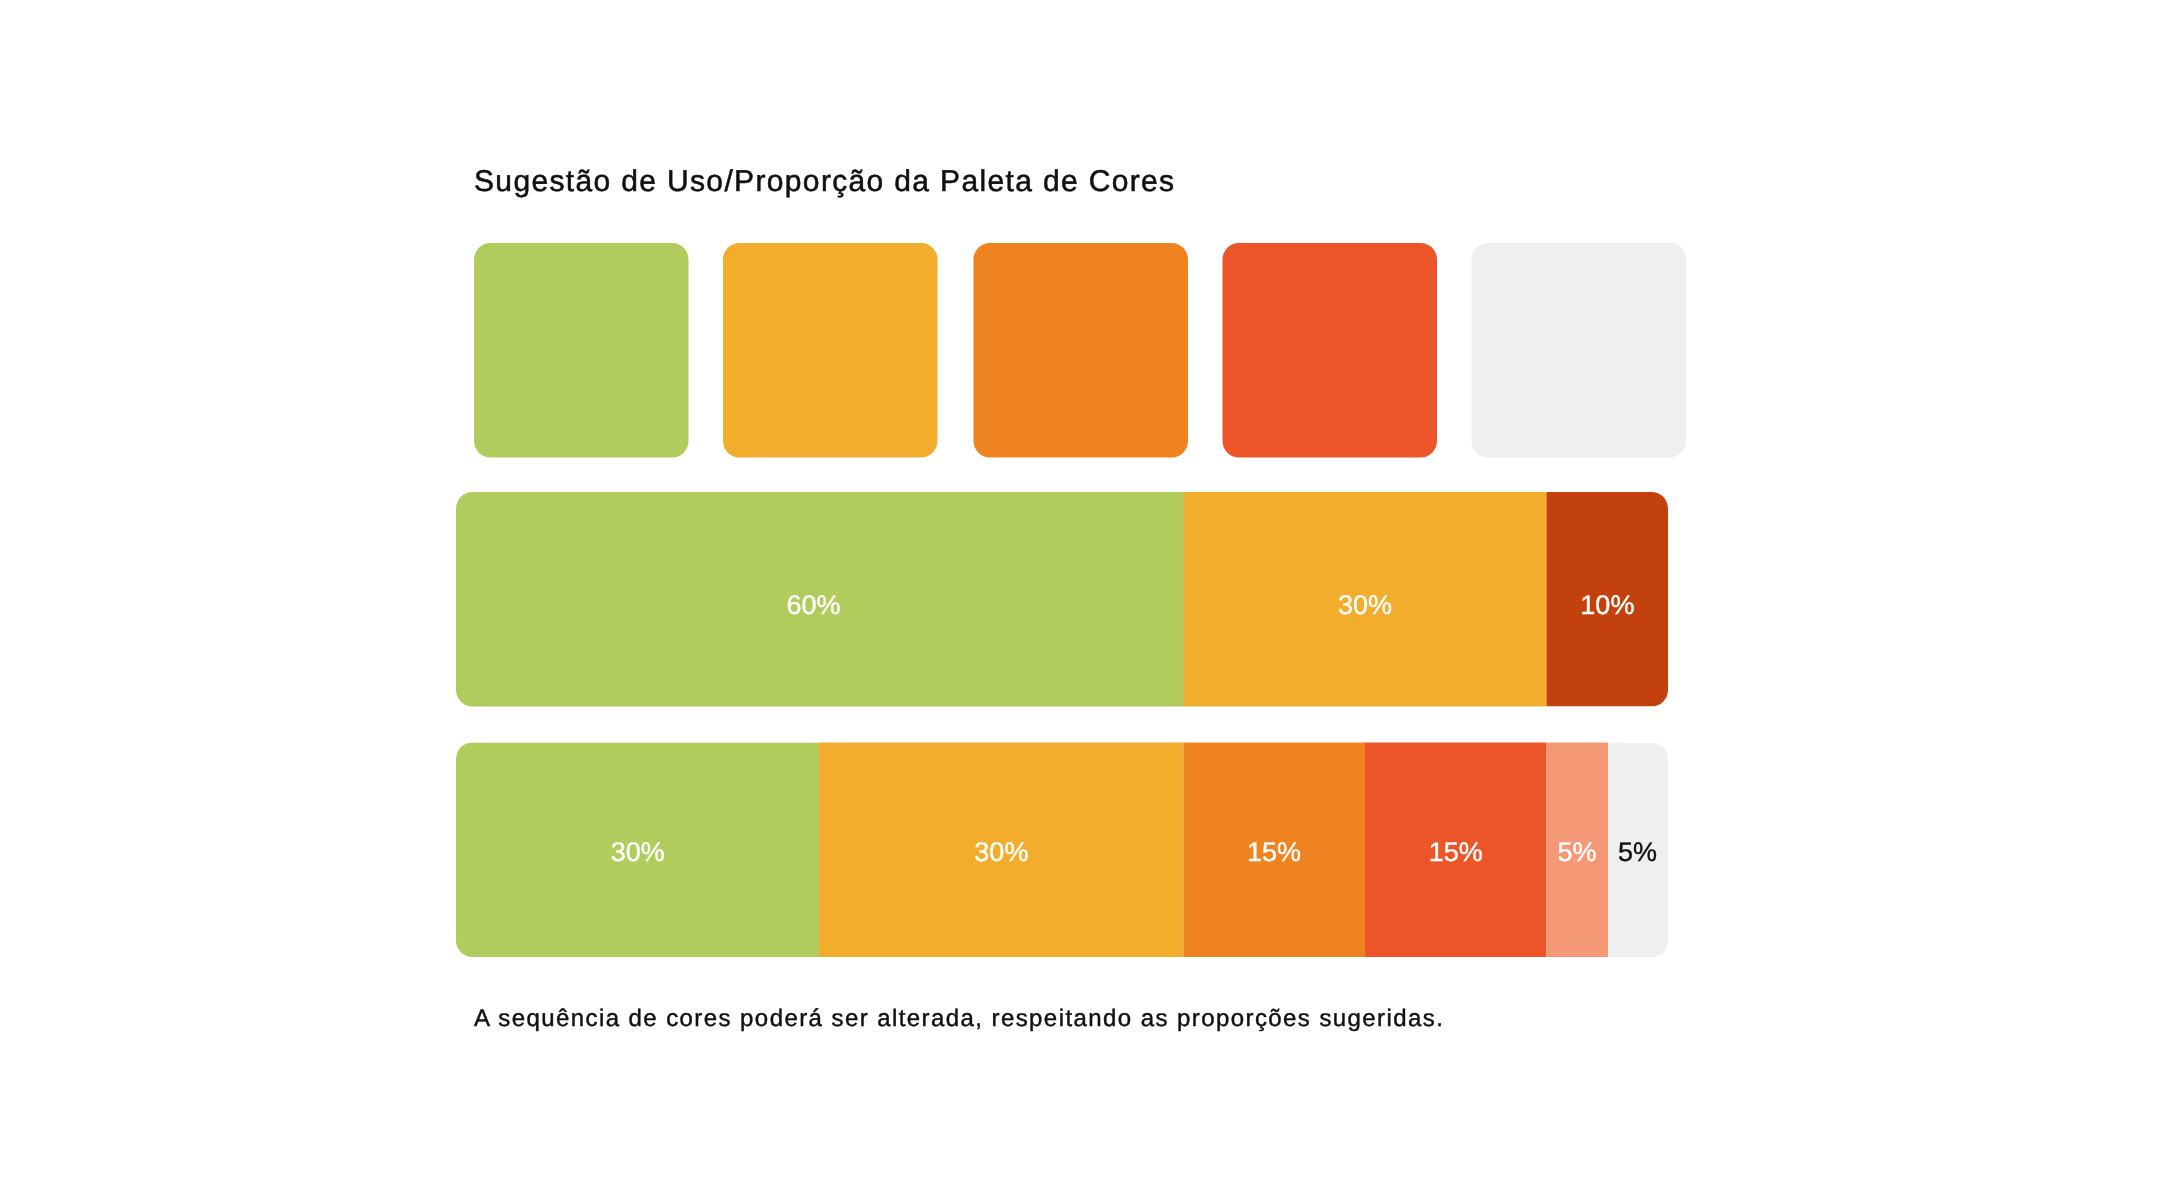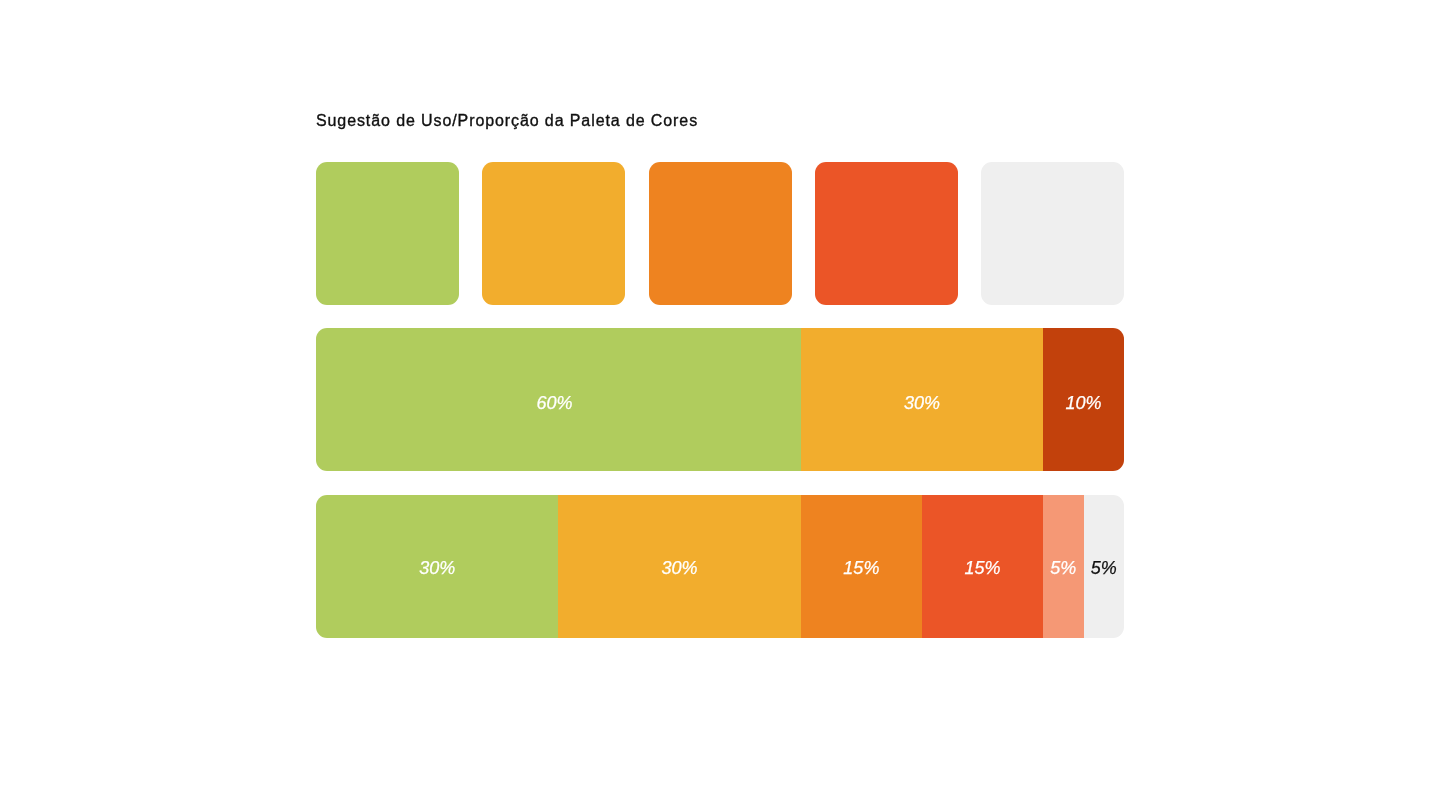--- a/index.html
+++ b/index.html
@@ -26,21 +26,21 @@
     position: absolute;
     left: 0;
     top: 0;
     width: 1440px;
     height: 800px;
   }
   .panel-title {
     position: absolute;
     left: 316px;
     top: 109.5px;
-    font-size: 16px;
+    font-size: 20px;
     line-height: 22px;
     color: #101010;
     letter-spacing: 0.9px;
     white-space: nowrap;
     -webkit-text-stroke: 0.35px #101010;
     transform: translateZ(0);
   }
   .swatch-row {
     position: absolute;
     left: 316px;
@@ -50,27 +50,26 @@
     display: flex;
     justify-content: space-between;
   }
   .swatch {
     width: 143px;
     height: 143px;
     border-radius: 11px;
   }
   .prop-bar {
     position: absolute;
-    left: 316px;
+    left: 304px;
     width: 808px;
     height: 143px;
     display: flex;
     border-radius: 11px;
     overflow: hidden;
-    font-style: italic;
   }
   .prop-bar.bar-1 { top: 328px; }
   .prop-bar.bar-2 { top: 495px; }
   .seg {
     height: 143px;
     display: flex;
     align-items: center;
     justify-content: center;
     font-size: 18px;
     line-height: 1;
@@ -140,14 +139,15 @@
           <span class="seg-label">15%</span>
         </div>
         <div class="seg" style="background: rgb(245, 152, 117); width: 5%; color: rgb(255, 255, 255);">
           <span class="seg-label">5%</span>
         </div>
         <div class="seg" style="background: rgb(239, 239, 239); width: 5%; color: rgb(16, 16, 16);">
           <span class="seg-label">5%</span>
         </div>
       </div>
 
+    <div class="caption">A sequência de cores poderá ser alterada, respeitando as proporções sugeridas.</div>
   </div>
 </div>
 
 </body></html>

